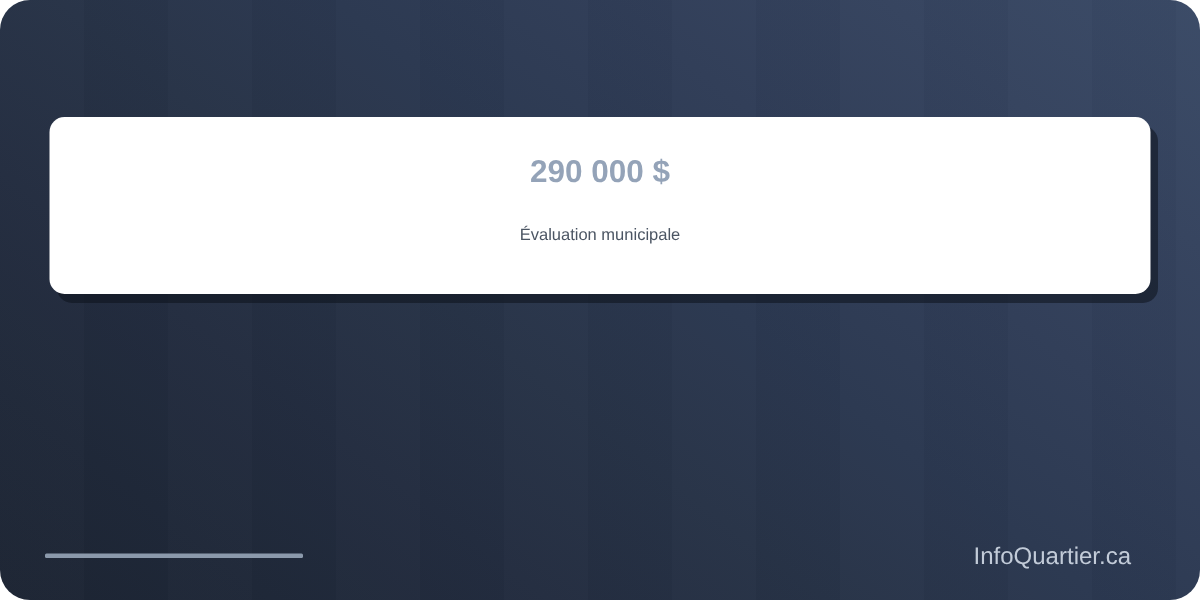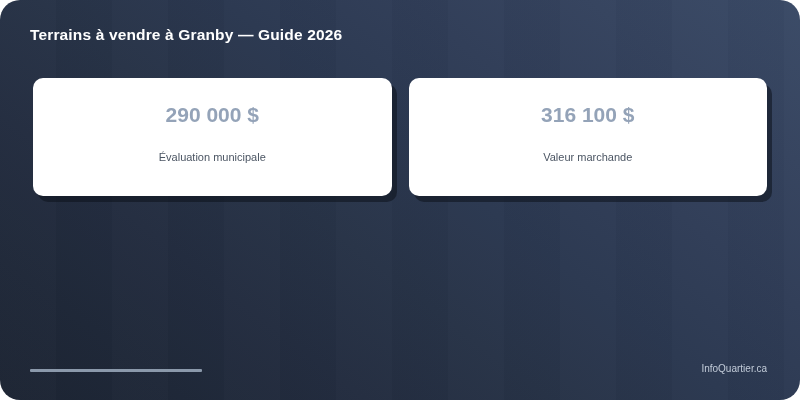--- a/index.html
+++ b/index.html
@@ -107,46 +107,41 @@
     top: 369px;
     width: 172px;
     height: 3px;
     background: #8b99ab;
     border-radius: 1px;
     z-index: 3;
   }
 
   .footer-brand {
     position: absolute;
-    right: 33px;
+    right: 46px;
     top: 363px;
-    font-size: 10px;
+    font-size: 16px;
     color: #c2cbd8;
     white-space: nowrap;
     z-index: 3;
   }
 </style>
 </head>
 <body>
 
 <div id="infographic">
 
-  <div class="title">Terrains à vendre à Granby — Guide 2026</div>
 
   <div class="cards">
 
     <div class="card">
       <div class="card-value">290 000 $</div>
       <div class="card-label">Évaluation municipale</div>
     </div>
 
-    <div class="card">
-      <div class="card-value">316 100 $</div>
-      <div class="card-label">Valeur marchande</div>
-    </div>
 
 
 
   </div>
 
   <div class="footer-rule"></div>
 
   <div class="footer-brand">InfoQuartier.ca</div>
 
 </div>

